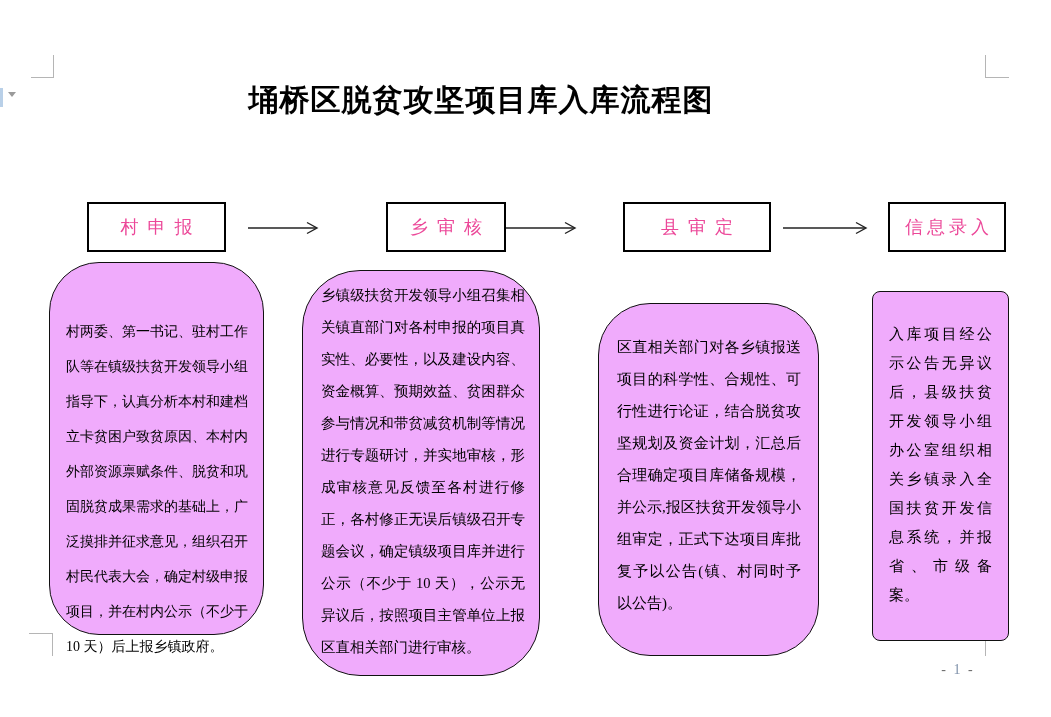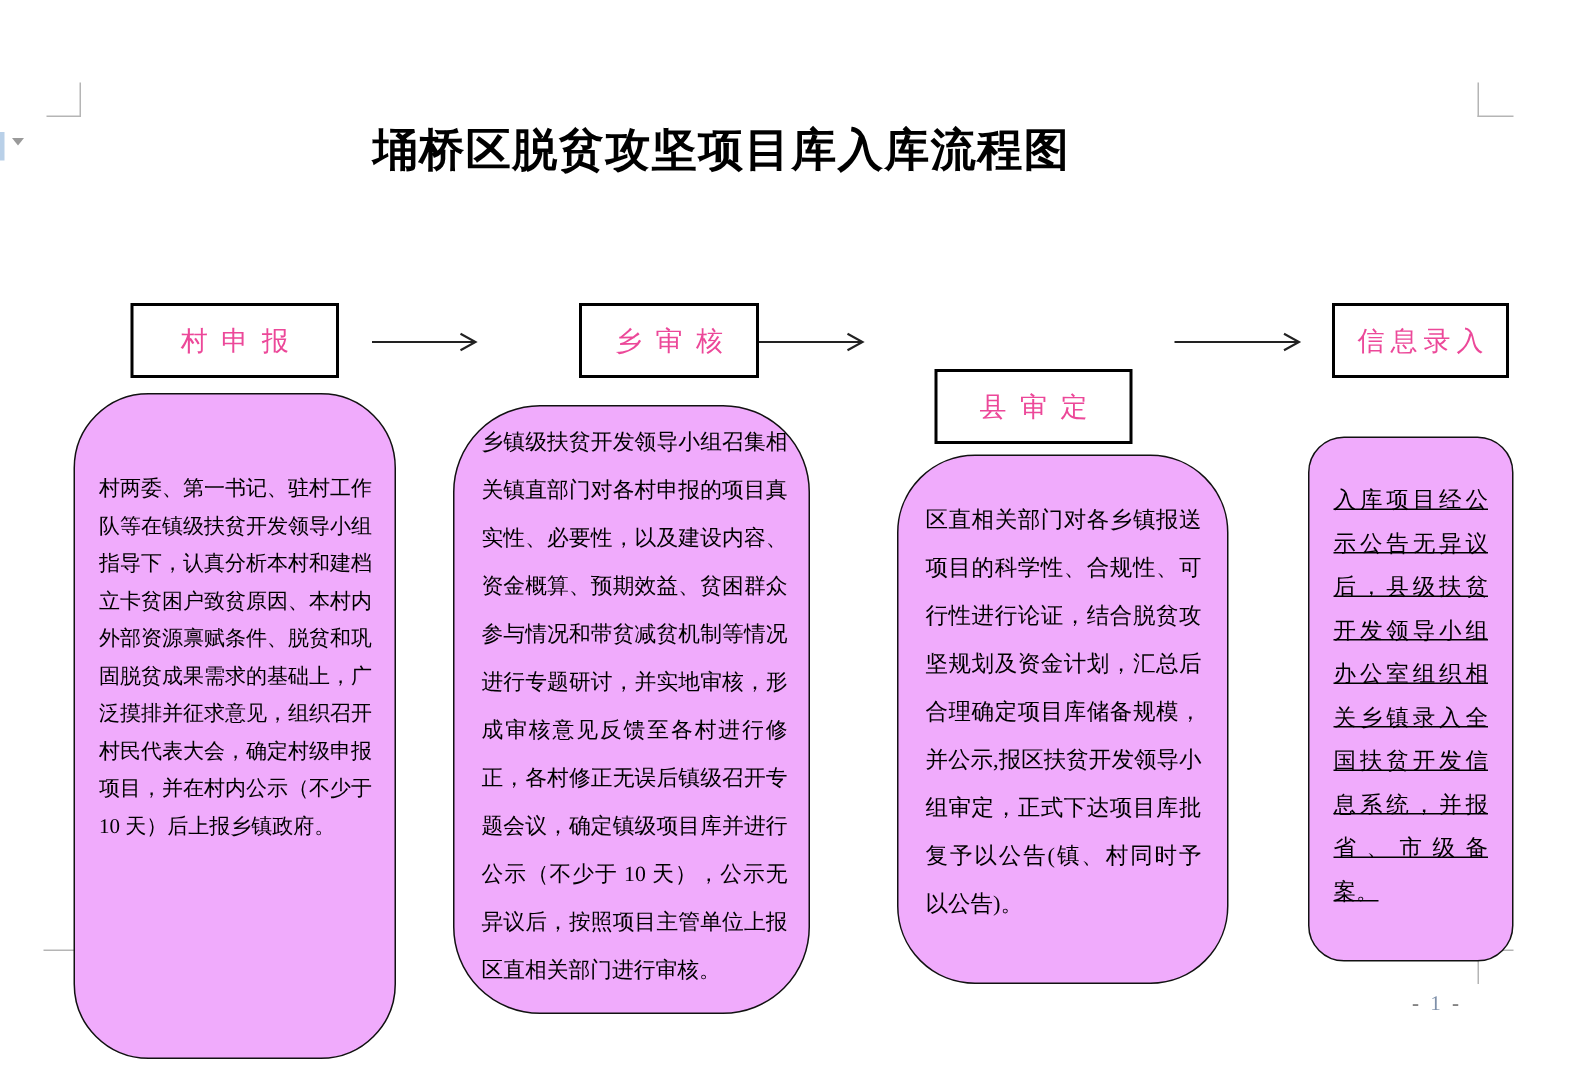--- a/index.html
+++ b/index.html
@@ -15,41 +15,41 @@
   
   .sbox{
     position:absolute;top:202px;height:50px;border:2px solid #000;background:#fff;
     box-sizing:border-box;display:flex;align-items:center;justify-content:center;
     font-size:18px;color:#ec4899;
   }
   .sbox .lbl{letter-spacing:9px;margin-right:-9px;white-space:nowrap;}
   #box4 .lbl{letter-spacing:4px;margin-right:-4px;}
   #box1{left:87px;width:139px;}
   #box2{left:363px;width:120px;margin-left:23px;}
-  #box3{left:623px;width:132px;margin-top:44px;}
+  #box3{left:623px;width:148px;}
   #box4{left:888px;width:118px;text-align:center;}
   
   .arrow{position:absolute;top:220px;height:16px;}
   #arrow1{left:246px;width:74px;}
   #arrow2{left:504px;width:74px;}
   #arrow3{left:781px;width:88px;}
   .arrow svg{display:block;width:100%;height:100%;}
   
   .rbox{
     position:absolute;border:1.5px solid #111;background:#f0abfc;box-sizing:border-box;
     text-align:justify;color:#000;
   }
-  #r1{left:49px;top:262px;width:215px;height:444px;border-radius:50px;
-      padding:51px 15px 0 16px;font-size:14px;line-height:25px;}
+  #r1{left:49px;top:262px;width:215px;height:373px;border-radius:50px;
+      padding:51px 15px 0 16px;font-size:14px;line-height:35px;}
   #r2{left:302px;top:270px;width:238px;height:406px;border-radius:58px;
       padding:8px 14px 0 18px;font-size:14.5px;line-height:32px;}
   #r3{left:598px;top:293px;width:221px;height:353px;border-radius:52px;
       padding:27px 17px 0 18px;font-size:15px;line-height:32px;margin-top:10px;}
-  #r4{left:872px;top:291px;width:137px;height:350px;border-radius:24px;
-      padding:28px 16px 0 16px;font-size:15px;line-height:29px;text-decoration:underline;}
+  #r4{left:872px;top:291px;width:137px;height:350px;border-radius:8px;
+      padding:28px 16px 0 16px;font-size:15px;line-height:29px;}
   
   .crop{position:absolute;background:#b5b5b5;}
   
   .page-num{
     position:absolute;left:930px;top:662px;width:56px;text-align:center;
     font-size:14px;color:#6e6e6e;letter-spacing:2px;
   }
   .page-num .num{color:#7e90a9;}
   
   .margin-bar{position:absolute;left:0;top:88px;width:3px;height:19px;background:#b9d0e8;}

